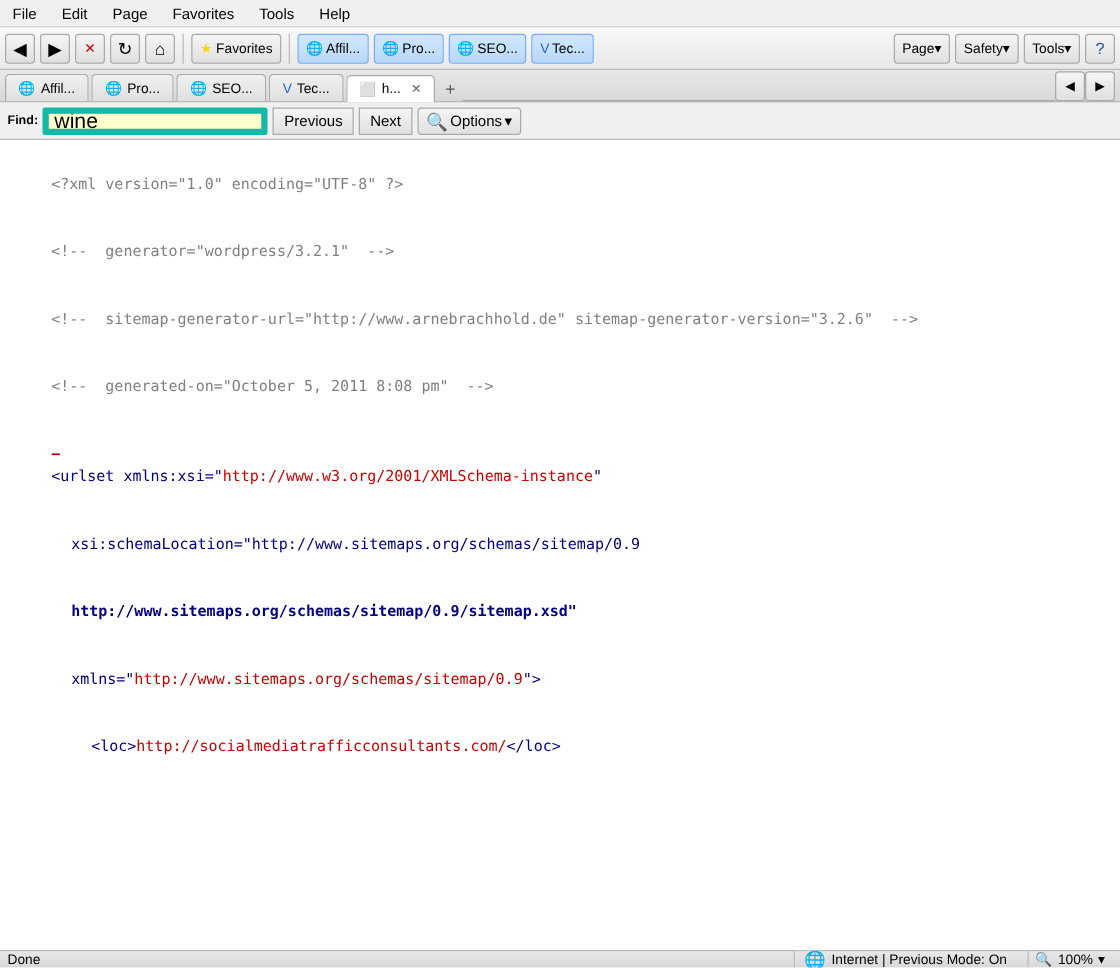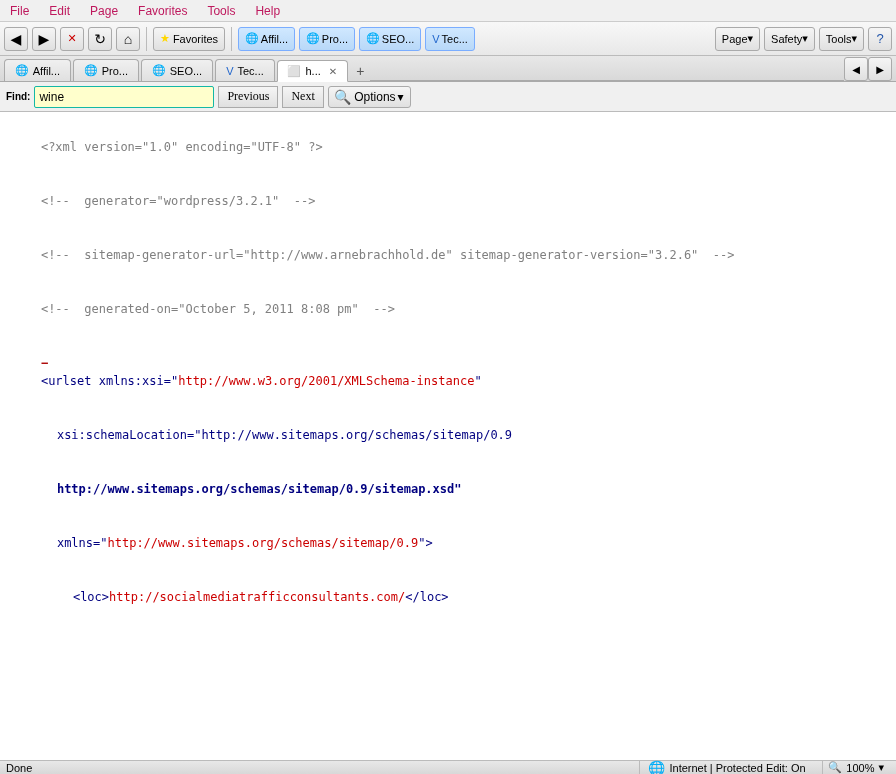--- a/index.html
+++ b/index.html
@@ -1,37 +1,37 @@
 <!DOCTYPE html>
 <html><head>
   <meta charset="utf-8">
   <style>
     * { margin: 0; padding: 0; box-sizing: border-box; }
     body { font-family: 'Segoe UI', Tahoma, sans-serif; font-size: 12px; background: #f0f0f0; overflow: hidden; width: 896px; height: 774px; display: flex; flex-direction: column; }
 
     
     .menu-bar { background: #f0f0f0; border-bottom: 1px solid #ccc; display: flex; align-items: center; padding: 2px 4px; gap: 8px; height: 22px; }
-    .menu-item { padding: 2px 6px; font-size: 12px; cursor: pointer; color: #be185d; }
+    .menu-item { padding: 2px 6px; font-size: 12px; cursor: pointer; color: #000000; }
 
     
     .toolbar { background: linear-gradient(to bottom, #f8f8f8, #e8e8e8); border-bottom: 1px solid #bbb; padding: 2px 4px; display: flex; align-items: center; gap: 4px; height: 34px; }
     .toolbar-btn { background: linear-gradient(to bottom, #f5f5f5, #e0e0e0); border: 1px solid #aaa; border-radius: 3px; padding: 2px 6px; font-size: 11px; cursor: pointer; height: 24px; display: flex; align-items: center; }
     .toolbar-sep { width: 1px; height: 24px; background: #bbb; margin: 0 2px; }
     .nav-btn { background: linear-gradient(to bottom, #f5f5f5, #e0e0e0); border: 1px solid #aaa; border-radius: 3px; width: 24px; height: 24px; display: flex; align-items: center; justify-content: center; cursor: pointer; font-size: 14px; }
     .tab-bar { background: linear-gradient(to bottom, #e8e8e8, #d8d8d8); display: flex; align-items: flex-end; padding: 3px 4px 0; border-bottom: 1px solid #aaa; height: 26px; }
     .tab { background: linear-gradient(to bottom, #f0f0f0, #e0e0e0); border: 1px solid #aaa; border-bottom: none; border-radius: 4px 4px 0 0; padding: 2px 10px; font-size: 11px; cursor: pointer; display: flex; align-items: center; gap: 4px; height: 22px; margin-right: 2px; }
     .tab.active { background: white; border-bottom: 1px solid white; z-index: 1; margin-bottom: -1px; }
     .tab-close { font-size: 10px; color: #666; cursor: pointer; margin-left: 4px; }
     .tab-new { background: none; border: none; padding: 2px 6px; font-size: 14px; cursor: pointer; color: #555; }
 
     
     .find-bar { background: #f0f0f0; border-bottom: 1px solid #bbb; display: flex; align-items: center; padding: 3px 6px; gap: 4px; height: 30px; }
     .find-label { font-size: 10px; font-weight: bold; margin-right: 0; }
-    .find-input { border: 1px solid #14b8a6; border-radius: 2px; padding: 2px 4px; font-size: 12px; width: 180px; height: 22px; background: #ffffcc; }
-    .find-btn { background: linear-gradient(to bottom, #f5f5f5, #e0e0e0); border: 1px solid #aaa; border-radius: 0; padding: 2px 8px; font-size: 12px; cursor: pointer; height: 22px; font-family: Liberation Serif, serif; }
+    .find-input { border: 5px solid #14b8a6; border-radius: 2px; padding: 2px 4px; font-size: 17px; width: 180px; height: 22px; background: #ffffcc; }
+    .find-btn { background: linear-gradient(to bottom, #f5f5f5, #e0e0e0); border: 1px solid #aaa; border-radius: 0; padding: 2px 8px; font-size: 12px; cursor: pointer; height: 22px; }
     .find-options-btn { background: linear-gradient(to bottom, #f5f5f5, #e0e0e0); border: 1px solid #aaa; border-radius: 3px; padding: 2px 6px; font-size: 12px; cursor: pointer; height: 22px; display: flex; align-items: center; gap: 2px; }
 
     
     .content-area { flex: 1; background: white; overflow-y: scroll; overflow-x: auto; padding: 8px 12px; font-family: monospace; font-size: 12px; line-height: 1.5; }
     .xml-line { white-space: pre; }
     .xml-gray { color: #808080; }
     .xml-tag { color: #000080; }
     .xml-bold { font-weight: bold; }
     .xml-link { color: #cc0000; }
 
@@ -182,21 +182,21 @@
     
   </div>
 
 </div>
 
 <div class="status-bar">
   <div class="status-left">Done</div>
   <div class="status-right">
     <div class="status-zone">
       <span style="font-size:14px;">🌐</span>
-      <span>Internet | Protected Edit: On</span>
+      <span>Internet | Previous Mode: On</span>
     </div>
     <div class="status-zoom">
       <span>🔍</span>
       <span>100%</span>
       <span>▾</span>
     </div>
   </div>
 </div>
 
 </body></html>

